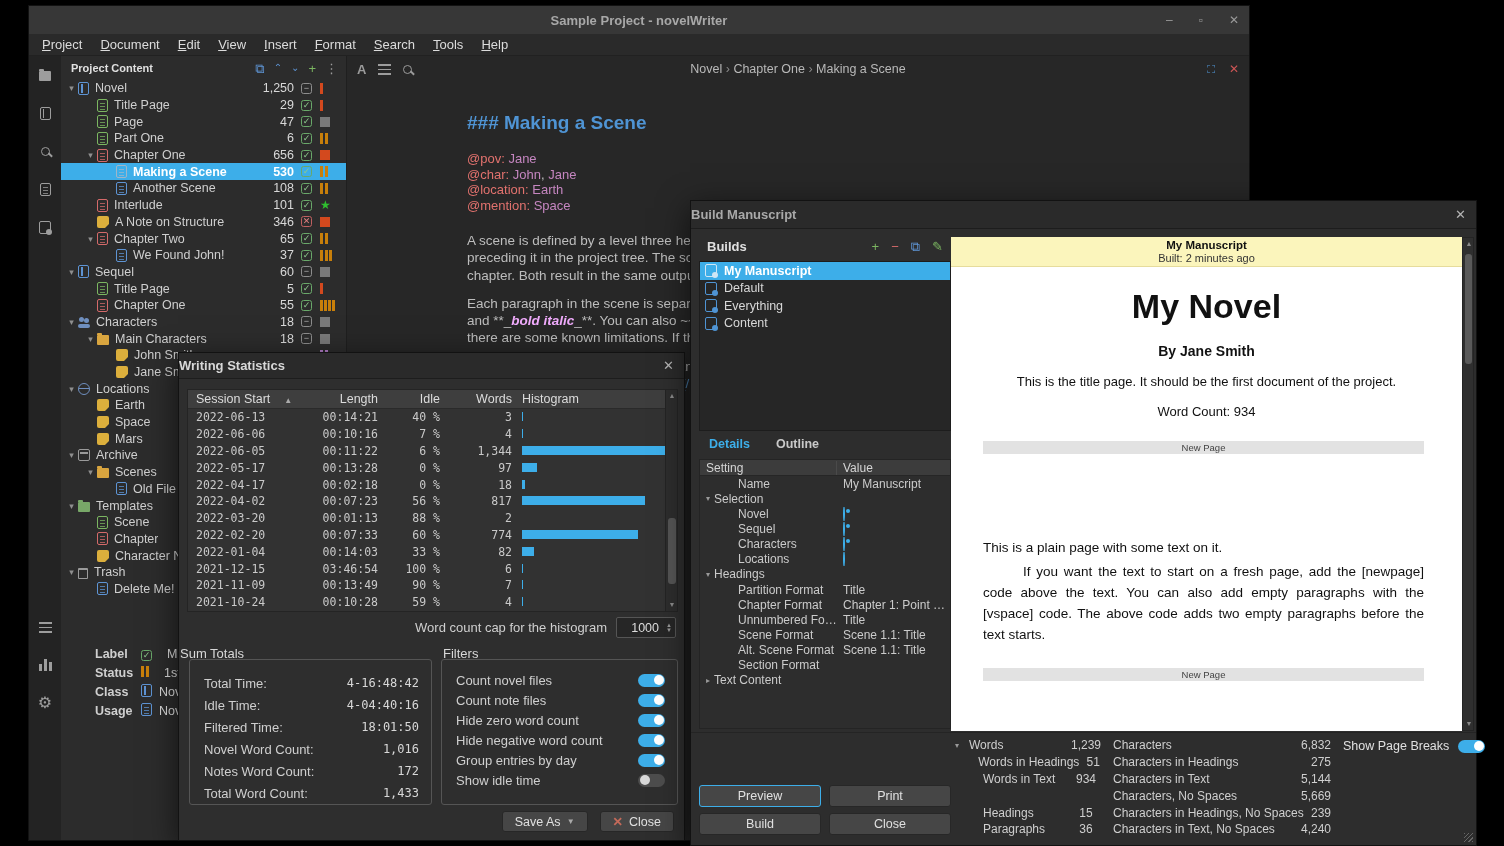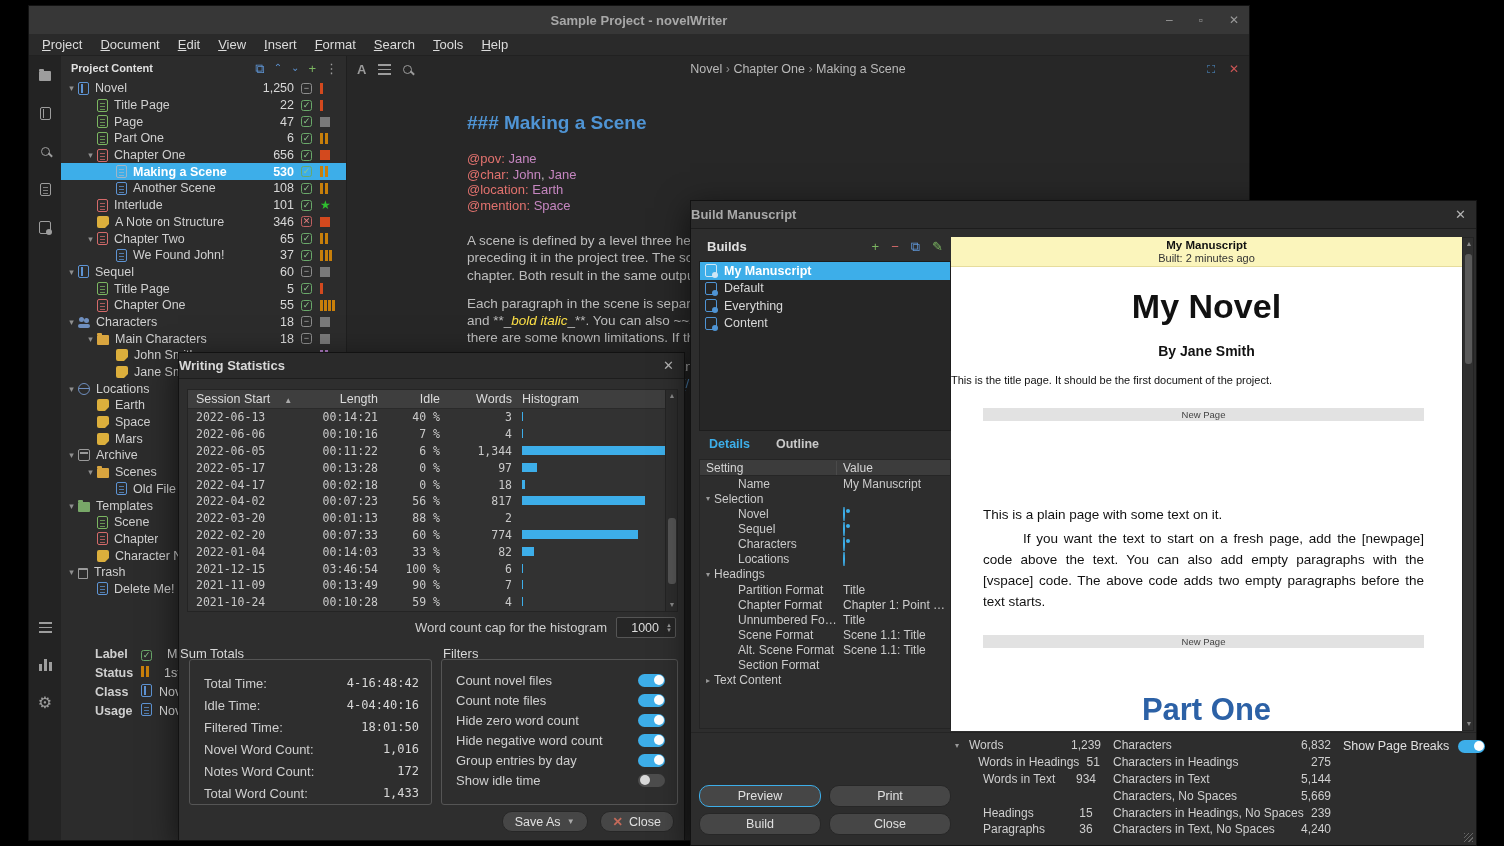--- a/index.html
+++ b/index.html
@@ -80,27 +80,27 @@
   #crumb{position:absolute;left:0;right:0;text-align:center;font-size:12.5px;color:#b9b9b9}
   #eh-right{position:absolute;right:10px;display:flex;gap:14px;align-items:center}
   #doc{position:absolute;left:120px;top:30px;right:0;color:#bdbdbd}
   #doc-heading{font-size:19px;font-weight:bold;color:var(--heading-blue);margin-top:26px}
   #editor-tags{margin-top:17px;font-size:13px;line-height:15.5px}
   .tagkey{color:var(--tag-key)}
   .tagval{color:var(--tag-val);}
   .epara{margin-top:11px;font-size:13.5px;line-height:17.3px}
   .epara:first-of-type{margin-top:19px}
   .eline{white-space:nowrap;overflow:hidden}
-  .seg-bi{color:#fde047;font-weight:normal;font-style:italic}
+  .seg-bi{color:#f0abfc;font-weight:bold;font-style:italic}
   .seg-code{color:#5b9bd5}
   
   .dlg-titlebar{height:26px;background:#2a2a2a;border-bottom:1px solid #1d1d1d;position:relative;display:flex;align-items:center;justify-content:flex-start}
   .dlg-titlebar .ttl{font-size:13px;font-weight:bold;color:#d8d8d8}
   .dlg-x{position:absolute;right:10px;color:#b5b5b5;font-size:13px}
-  .btn{background:#464646;border:1px solid #272727;border-radius:10px;color:#e0e0e0;font-size:12.5px;
+  .btn{background:#464646;border:1px solid #272727;border-radius:3px;color:#e0e0e0;font-size:12.5px;
        display:flex;align-items:center;justify-content:center;gap:6px}
   .pill{width:27px;height:13px;border-radius:7px;position:relative;flex:none}
   .pill.on{background:var(--accent)}
   .pill.on::after{content:"";position:absolute;right:1.5px;top:1.5px;width:10px;height:10px;border-radius:50%;background:#fff}
   .pill.off{background:#4d4d4d}
   .pill.off::after{content:"";position:absolute;left:1.5px;top:1.5px;width:10px;height:10px;border-radius:50%;background:#d8d8d8}
   
   #stats-dialog{left:178px;top:352px;width:507px;height:489px;background:#2e2e2e;z-index:20}
   #stats-table{position:absolute;left:8px;top:36px;width:491px;height:223px;background:#323232;border:1px solid #242424}
   #stats-header{display:flex;height:19px;background:#3e3e3e;border-bottom:1px solid #2a2a2a;font-size:12.5px;color:#dcdcdc;align-items:center}
@@ -155,21 +155,21 @@
   #build-btns{position:absolute;left:8px;top:584px;width:252px;display:grid;grid-template-columns:1fr 1fr;gap:6px 8px}
   #build-btns .btn{height:22px}
   #btn-preview{border:1px solid var(--accent)}
   
   #preview-page{position:absolute;left:260px;top:36px;width:511px;height:494px;background:#fff;overflow:hidden;color:#111}
   #pv-banner{height:30px;background:var(--banner);border-bottom:1px solid #e6dc9c;text-align:center;padding-top:2px}
   #pv-banner .b1{font-size:11.5px;font-weight:bold;color:#111;line-height:13px}
   #pv-banner .b2{font-size:11px;color:#333;line-height:12px}
   .pv-h1{margin-top:20px;text-align:center;font-size:34px;font-weight:bold}
   .pv-by{margin-top:17px;text-align:center;font-size:14px;font-weight:bold}
-  .pv-c{margin-top:15px;font-size:11px}
+  .pv-c{margin-top:15px;text-align:center;font-size:13px}
   .pv-np{margin:22px 38px 0 32px;height:13px;background:#e2e2e2;text-align:center;font-size:9.5px;color:#444;line-height:13px}
   .pv-plain{margin:86px 38px 0 32px;font-size:13.5px}
   .pv-just{margin:7px 38px 0 32px;font-size:13.5px;line-height:1.55;text-align:justify;text-indent:40px}
   .pv-part{margin-top:44px;text-align:center;font-size:31px;font-weight:bold;color:var(--part-blue)}
   #pv-scroll{position:absolute;left:771px;top:36px;width:12px;height:494px;background:#2f2f2f;border:1px solid #242424}
   #pv-scroll .thumb{position:absolute;left:2px;top:16px;width:7px;height:110px;background:#5a5a5a;border-radius:3px}
   
   #bstats{position:absolute;left:0;right:0;top:531px;bottom:0;border-top:1px solid #242424;font-size:12px;color:#cfcfcf}
   .bsrow{display:flex;height:16.8px;align-items:center}
   #bstats-left{position:absolute;left:264px;top:4px;width:152px}
@@ -266,21 +266,21 @@
             <span class="chk minus">−</span>
             <span class="flag">
               <span class="bar" style="background: var(--flag-red);"></span>
             </span>
           </div>
           <div class="trow" style="padding-left: 23px;">
             <span class="arrow"></span>
             <span class="tic gi gi-doc c-green"></span>
             <span class="tlabel">Title Page</span>
             <span class="sp"></span>
-            <span class="cnt">22</span>
+            <span class="cnt">29</span>
             <span class="chk">✓</span>
             <span class="flag">
               <span class="bar" style="background: var(--flag-red);"></span>
             </span>
           </div>
           <div class="trow" style="padding-left: 23px;">
             <span class="arrow"></span>
             <span class="tic gi gi-doc c-green"></span>
             <span class="tlabel">Page</span>
             <span class="sp"></span>
@@ -991,20 +991,21 @@
 
   <div id="preview-page">
     <div id="pv-banner">
       <div class="b1">My Manuscript</div>
       <div class="b2">Built: 2 minutes ago</div>
     </div>
     <div id="preview-blocks">
         <div class="pv-h1">My Novel</div>
         <div class="pv-by">By Jane Smith</div>
         <div class="pv-c">This is the title page. It should be the first document of the project.</div>
+        <div class="pv-c">Word Count: 934</div>
         <div class="pv-np">New Page</div>
         <div class="pv-plain">This is a plain page with some text on it.</div>
         <div class="pv-just">If you want the text to start on a fresh page, add the [newpage] code above the text. You can also add empty paragraphs with the [vspace] code. The above code adds two empty paragraphs before the text starts.</div>
         <div class="pv-np">New Page</div>
         <div class="pv-part">Part One</div>
       </div>
   </div>
   <div id="pv-scroll">
     <span class="scroll-arrow" style="top:0">▲</span>
     <span class="scroll-arrow" style="bottom:0">▼</span>

